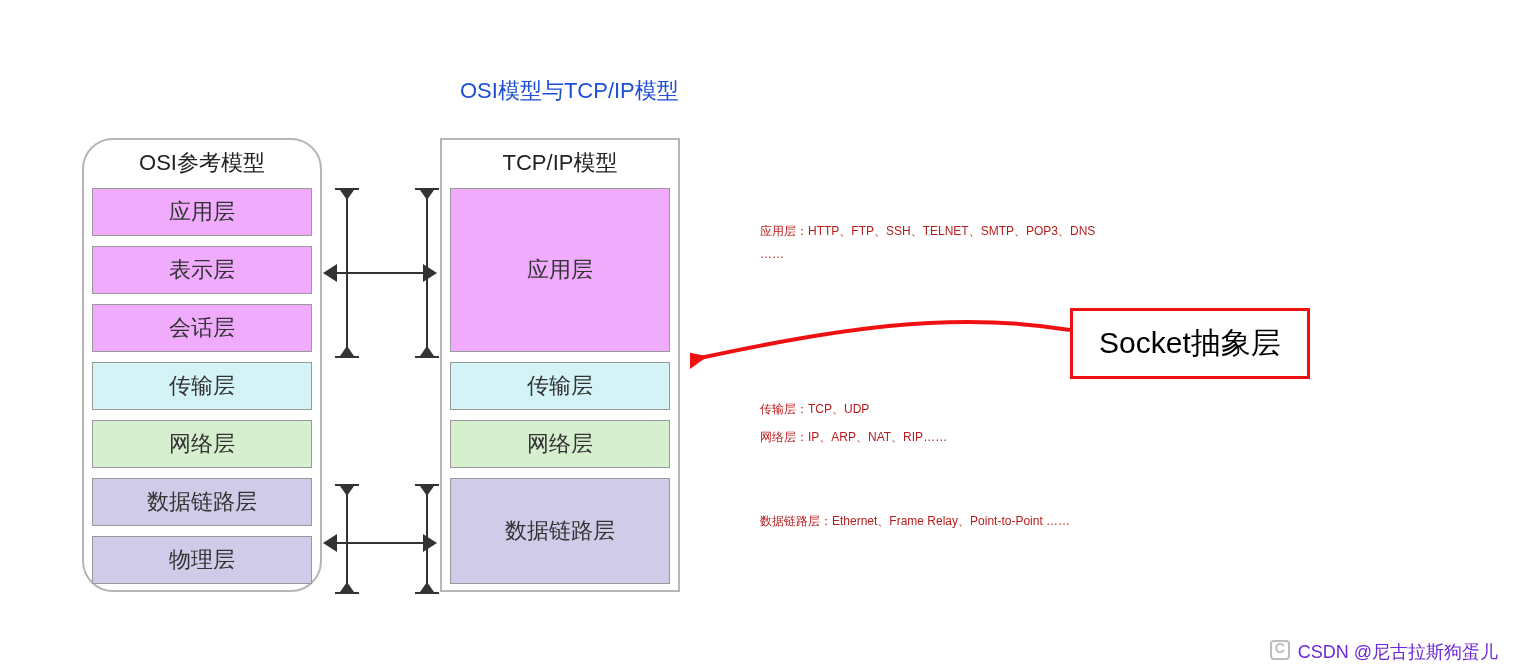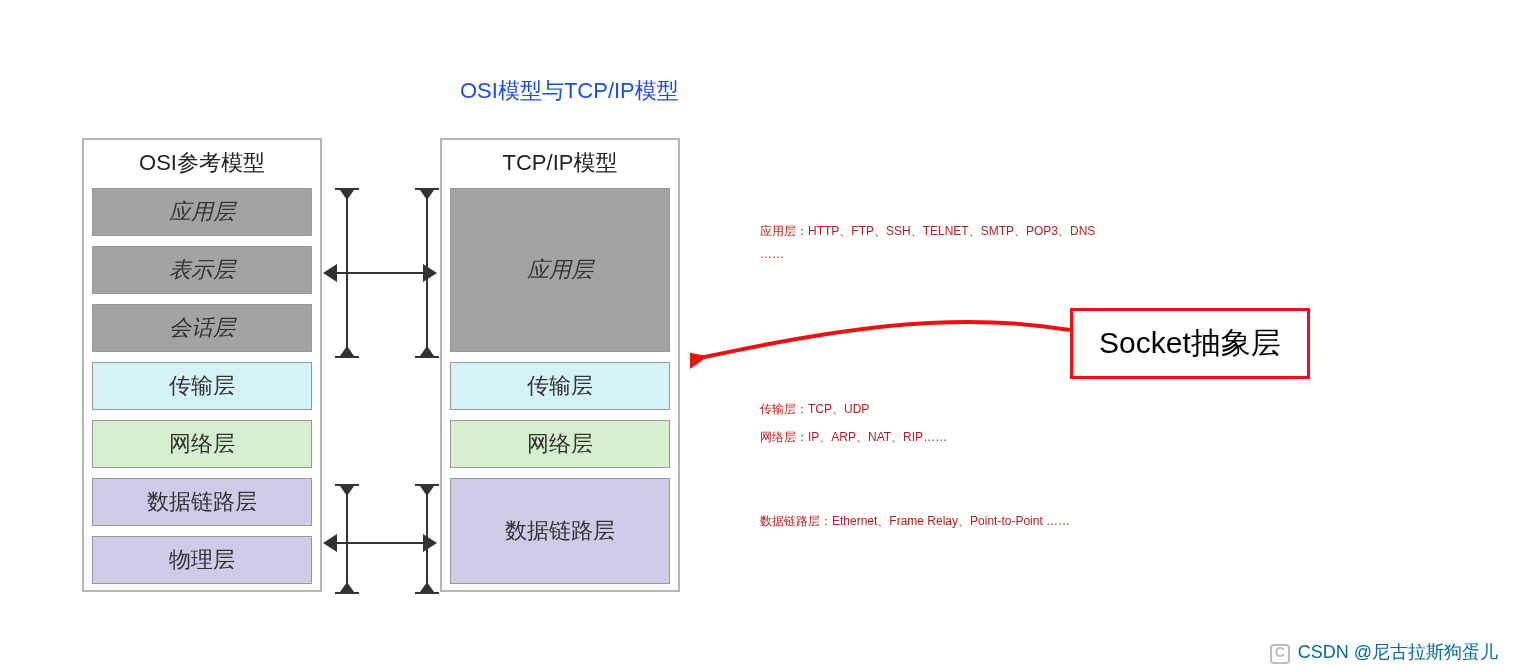--- a/index.html
+++ b/index.html
@@ -37,25 +37,25 @@
     width: 220px;
     border: 1px solid #999;
     display: flex;
     align-items: center;
     justify-content: center;
     font-size: 22px;
     color: #333;
     margin-bottom: 10px;
   }
   .layer:last-child { margin-bottom: 0; }
-  .yellow { background: #a3a3a3; font-style: italic; }
+  .yellow { background: #f0abfc; }
   .cyan   { background: #d4f3f7; }
   .green  { background: #d6efce; }
   .purple { background: #cfcbe9; }
-  .osi-col  { top: 138px; left: 82px; }
+  .osi-col  { top: 138px; left: 82px; border-radius: 31px; }
   .tcp-col  { top: 138px; left: 440px; align-items: center; }
   .osi-col .layer { height: 48px; }
   .tcp-col .layer.app    { height: 164px; }
   .tcp-col .layer.trans  { height: 48px; }
   .tcp-col .layer.net    { height: 48px; }
   .tcp-col .layer.link   { height: 106px; }
   
   .bracket {
     position: absolute;
     width: 24px;
@@ -126,24 +126,24 @@
     top: 300px;
     left: 690px;
     width: 380px;
     height: 80px;
     pointer-events: none;
   }
   .watermark {
     position: absolute;
     bottom: 6px;
     right: 16px;
-    color: #0369a1;
+    color: #6d28d9;
     font-size: 18px;
     display: flex;
-    align-items: flex-end;
+    align-items: flex-start;
     gap: 8px;
   }
   .watermark .logo {
     width: 20px; height: 20px;
     border: 2px solid #bdbdbd;
     border-radius: 4px;
     position: relative;
   }
   .watermark .logo::before {
     content: "C";

